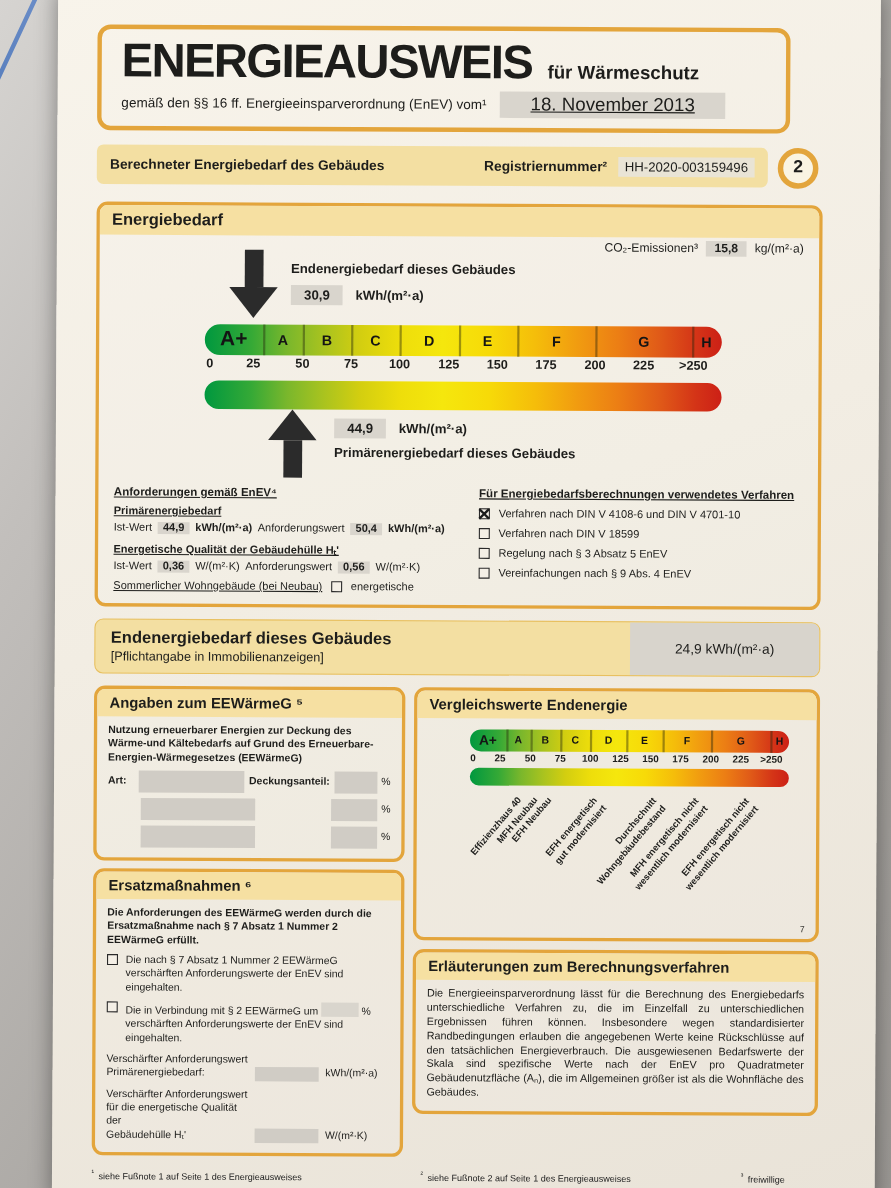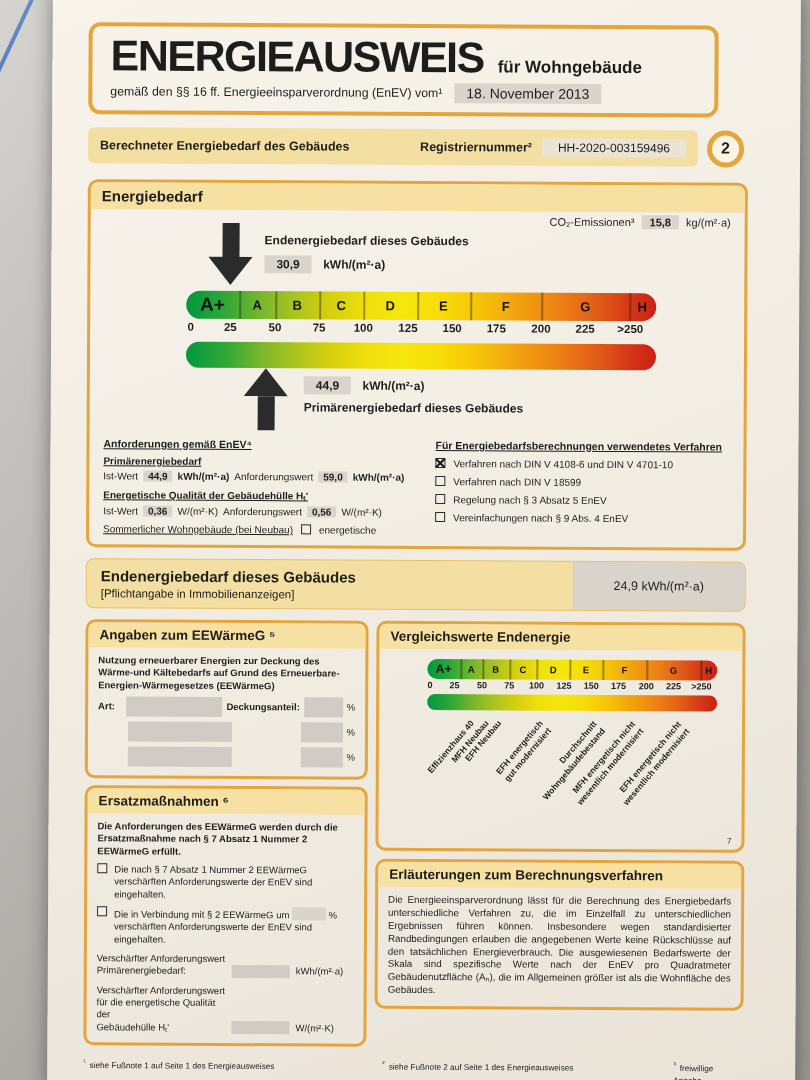--- a/index.html
+++ b/index.html
@@ -19,27 +19,27 @@
   .u{text-decoration:underline;}
   .cb{display:inline-block;width:10px;height:10px;border:1.5px solid #2a2a2a;background:#f4efe6;
     vertical-align:-1px;position:relative;flex:0 0 auto;}
   .cb.checked::after{content:"\2715";position:absolute;left:-3px;top:-5px;font-size:16px;font-weight:bold;color:#1b1b1b;}
   
   #title-box{width:630px;border:4px solid #e3a53c;border-radius:12px;padding:8px 18px 9px;}
   #title-row{display:flex;align-items:baseline;}
   #main-title{font-size:43px;font-weight:bold;letter-spacing:-1.5px;line-height:1.02;}
   #title-suffix{font-size:17px;font-weight:bold;margin-left:14px;}
   #subtitle-row{font-size:12.3px;margin-top:3px;display:flex;align-items:center;}
-  #date-box{background:#d9d5cd;padding:2px 12px;margin-left:12px;font-size:14px;}
+  #date-box{background:#d9d5cd;padding:2px 28px;margin-left:12px;font-size:17px;text-decoration:underline;}
   
   #banner-row{display:flex;align-items:center;margin-top:13px;}
   #banner{width:610px;background:#f3dfa2;border-radius:6px;padding:9px 12px;display:flex;align-items:center;}
   #banner-label{font-weight:bold;font-size:12.5px;flex:1;}
   #reg-label{font-weight:bold;font-size:12.5px;}
-  #reg-value{background:#e9e4d6;margin-left:10px;padding:2px 16px;font-size:12px;}
+  #reg-value{background:#e9e4d6;margin-left:10px;padding:2px 6px;font-size:12px;}
   #page-circle{width:37px;height:37px;border:5px solid #e3a53c;border-radius:50%;background:#faf4e2;
     font-weight:bold;font-size:16px;display:flex;align-items:center;justify-content:center;margin-left:9px;}
   
   .section{border:3px solid #e3a53c;border-radius:10px;overflow:hidden;background:rgba(255,255,255,.06);}
   .section-head{background:#f6e0a2;padding:5px 11px;font-weight:bold;}
   #energie-box{width:660px;margin-top:15px;}
   #energie-box .section-head{font-size:15px;}
   #co2-row{text-align:right;padding:3px 14px 0;font-size:11px;}
   #co2-row .vbox{padding:1px 8px;font-size:11px;margin:0 4px;}
   .scale-wrap{width:470px;margin-left:96px;position:relative;}
@@ -133,21 +133,21 @@
 </head>
 <body>
 
 <div id="stage">
   <div id="blue-line"></div>
   <div id="paper">
 
     <div id="title-box">
       <div id="title-row">
         <span id="main-title">ENERGIEAUSWEIS</span>
-        <span id="title-suffix">für Wohngebäude</span>
+        <span id="title-suffix">für Wärmeschutz</span>
       </div>
       <div id="subtitle-row">
         <span>gemäß den §§ 16 ff. Energieeinsparverordnung (EnEV) vom¹</span>
         <span id="date-box">18. November 2013</span>
       </div>
     </div>
 
     <div id="banner-row">
       <div id="banner">
         <span id="banner-label">Berechneter Energiebedarf des Gebäudes</span>
@@ -229,21 +229,21 @@
 
       <div id="anf-row">
         <div id="anf-col">
           <div class="head10">Anforderungen gemäß EnEV⁴</div>
           <div class="sub10">Primärenergiebedarf</div>
           <div class="val-line">
             <span>Ist-Wert</span>
             <span class="mini-box">44,9</span>
             <span class="bold">kWh/(m²·a)</span>
             <span>Anforderungswert</span>
-            <span class="mini-box">59,0</span>
+            <span class="mini-box">50,4</span>
             <span class="bold">kWh/(m²·a)</span>
           </div>
           <div class="sub10">Energetische Qualität der Gebäudehülle Hₜ'</div>
           <div class="val-line">
             <span>Ist-Wert</span>
             <span class="mini-box">0,36</span>
             <span>W/(m²·K)</span>
             <span>Anforderungswert</span>
             <span class="mini-box">0,56</span>
             <span>W/(m²·K)</span>

